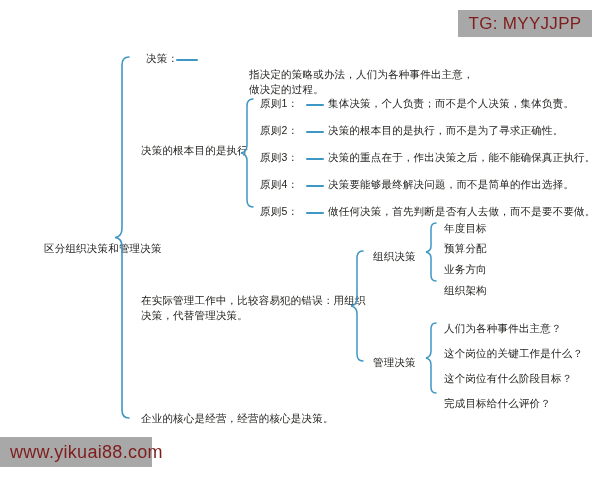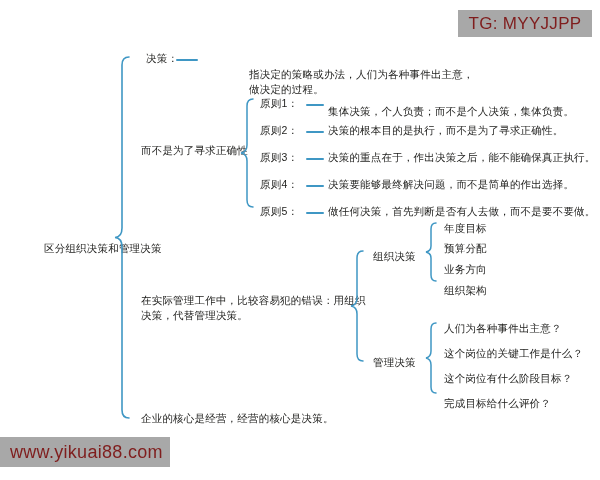--- a/index.html
+++ b/index.html
@@ -57,21 +57,21 @@
   #wm-top {
     right: 8px;
     top: 10px;
     width: 134px;
     height: 27px;
     font-size: 17px;
   }
   #wm-bottom {
     left: 0px;
     top: 437px;
-    width: 170px;
+    width: 152px;
     height: 30px;
     font-size: 18px;
     justify-content: flex-start;
     padding-left: 10px;
     box-sizing: border-box;
   }
 </style>
 </head>
 <body>
 
@@ -83,31 +83,31 @@
     <svg width="16" height="363" viewBox="0 0 16 363">
       <path d="M15 1 Q8 1 8 9 L8 172 Q8 181 1 181.5 Q8 182 8 191 L8 354 Q8 362 15 362" fill="none" stroke="#3f97c4" stroke-width="1.6" stroke-linecap="round"></path>
     </svg>
   </div>
 
   <div class="node" style="left:146px; top:51px;">决策：</div>
   <div class="dash" style="left:176px; top:59px; width:22px;"></div>
   <div class="node wrap" style="left:202px; top:67px;margin-left:47px;">指决定的策略或办法，人们为各种事件出主意，
 做决定的过程。</div>
 
-  <div class="node" style="left:141px; top:143px;">而不是为了寻求正确性</div>
+  <div class="node" style="left:141px; top:143px;">决策的根本目的是执行</div>
 
   <div class="brace" style="left:240px; top:98px;">
     <svg width="14" height="110" viewBox="0 0 14 110">
       <path d="M13 1 Q7 1 7 8 L7 47 Q7 54 1 55 Q7 56 7 63 L7 102 Q7 109 13 109" fill="none" stroke="#3f97c4" stroke-width="1.5" stroke-linecap="round"></path>
     </svg>
   </div>
 
   <div class="node" style="left:260px; top:96px;">原则1：</div>
   <div class="dash" style="left:306px; top:104px; width:18px;"></div>
-  <div class="node" style="left:328px; top:96px;margin-top:8px;">集体决策，个人负责；而不是个人决策，集体负责。</div>
+  <div class="node" style="left:328px; top:96px;">集体决策，个人负责；而不是个人决策，集体负责。</div>
 
   <div class="node" style="left:260px; top:123px;">原则2：</div>
   <div class="dash" style="left:306px; top:131px; width:18px;"></div>
   <div class="node" style="left:328px; top:123px;">决策的根本目的是执行，而不是为了寻求正确性。</div>
 
   <div class="node" style="left:260px; top:150px;">原则3：</div>
   <div class="dash" style="left:306px; top:158px; width:18px;"></div>
   <div class="node" style="left:328px; top:150px;">决策的重点在于，作出决策之后，能不能确保真正执行。</div>
 
   <div class="node" style="left:260px; top:177px;">原则4：</div>

